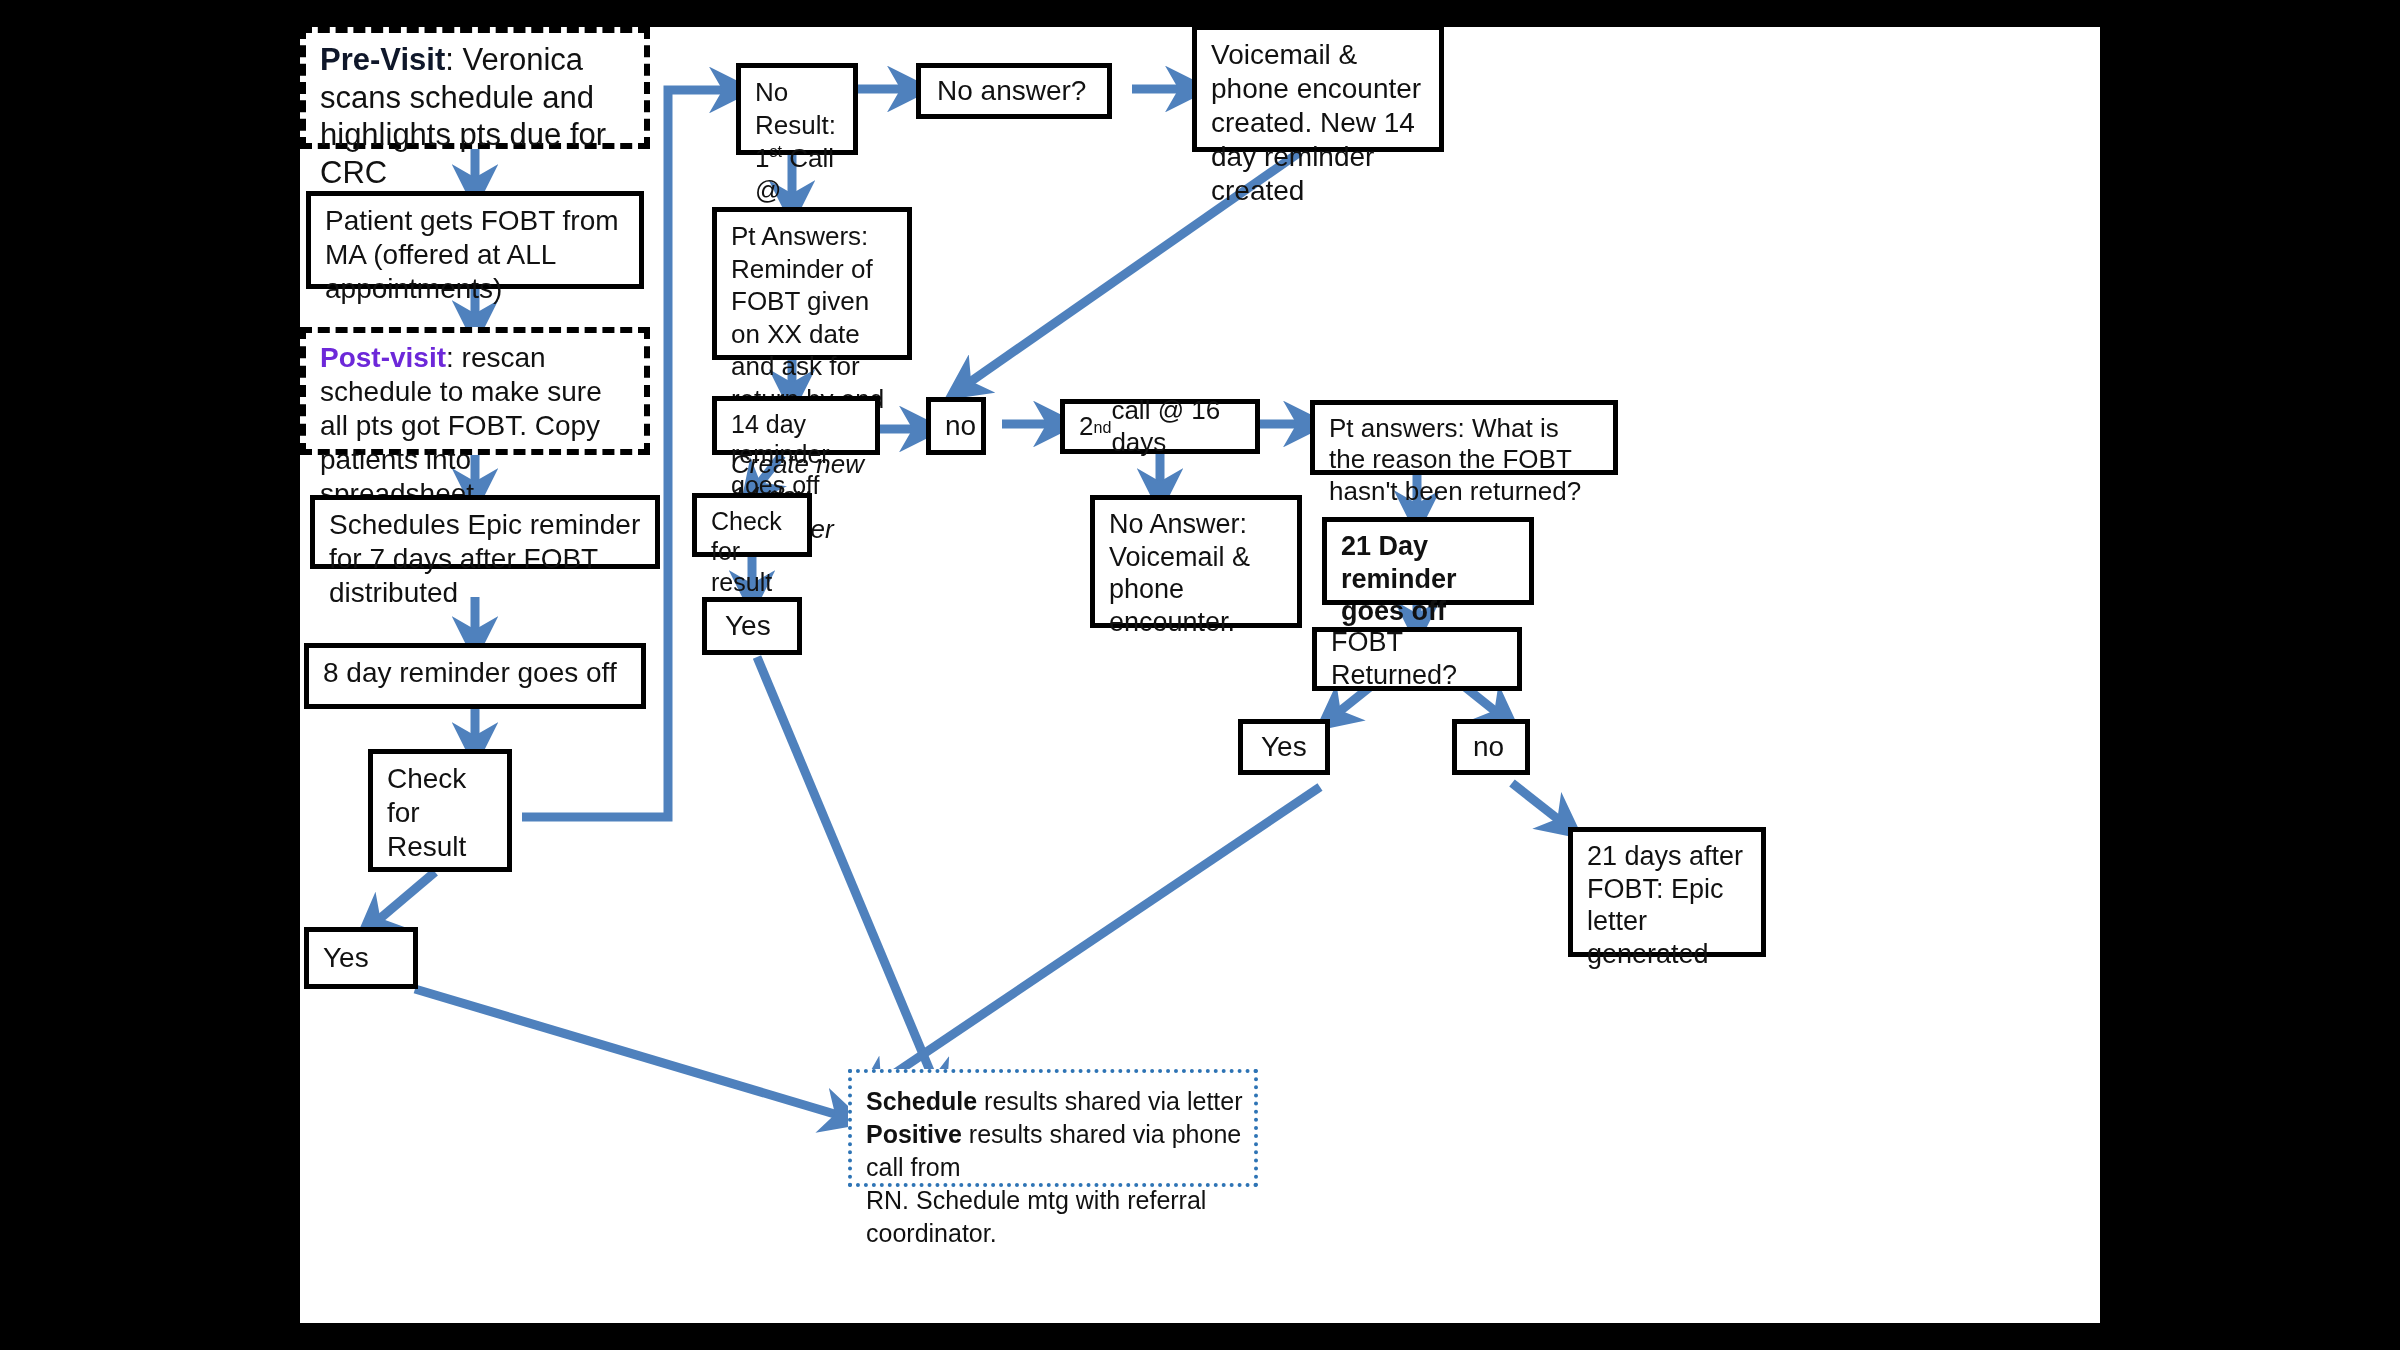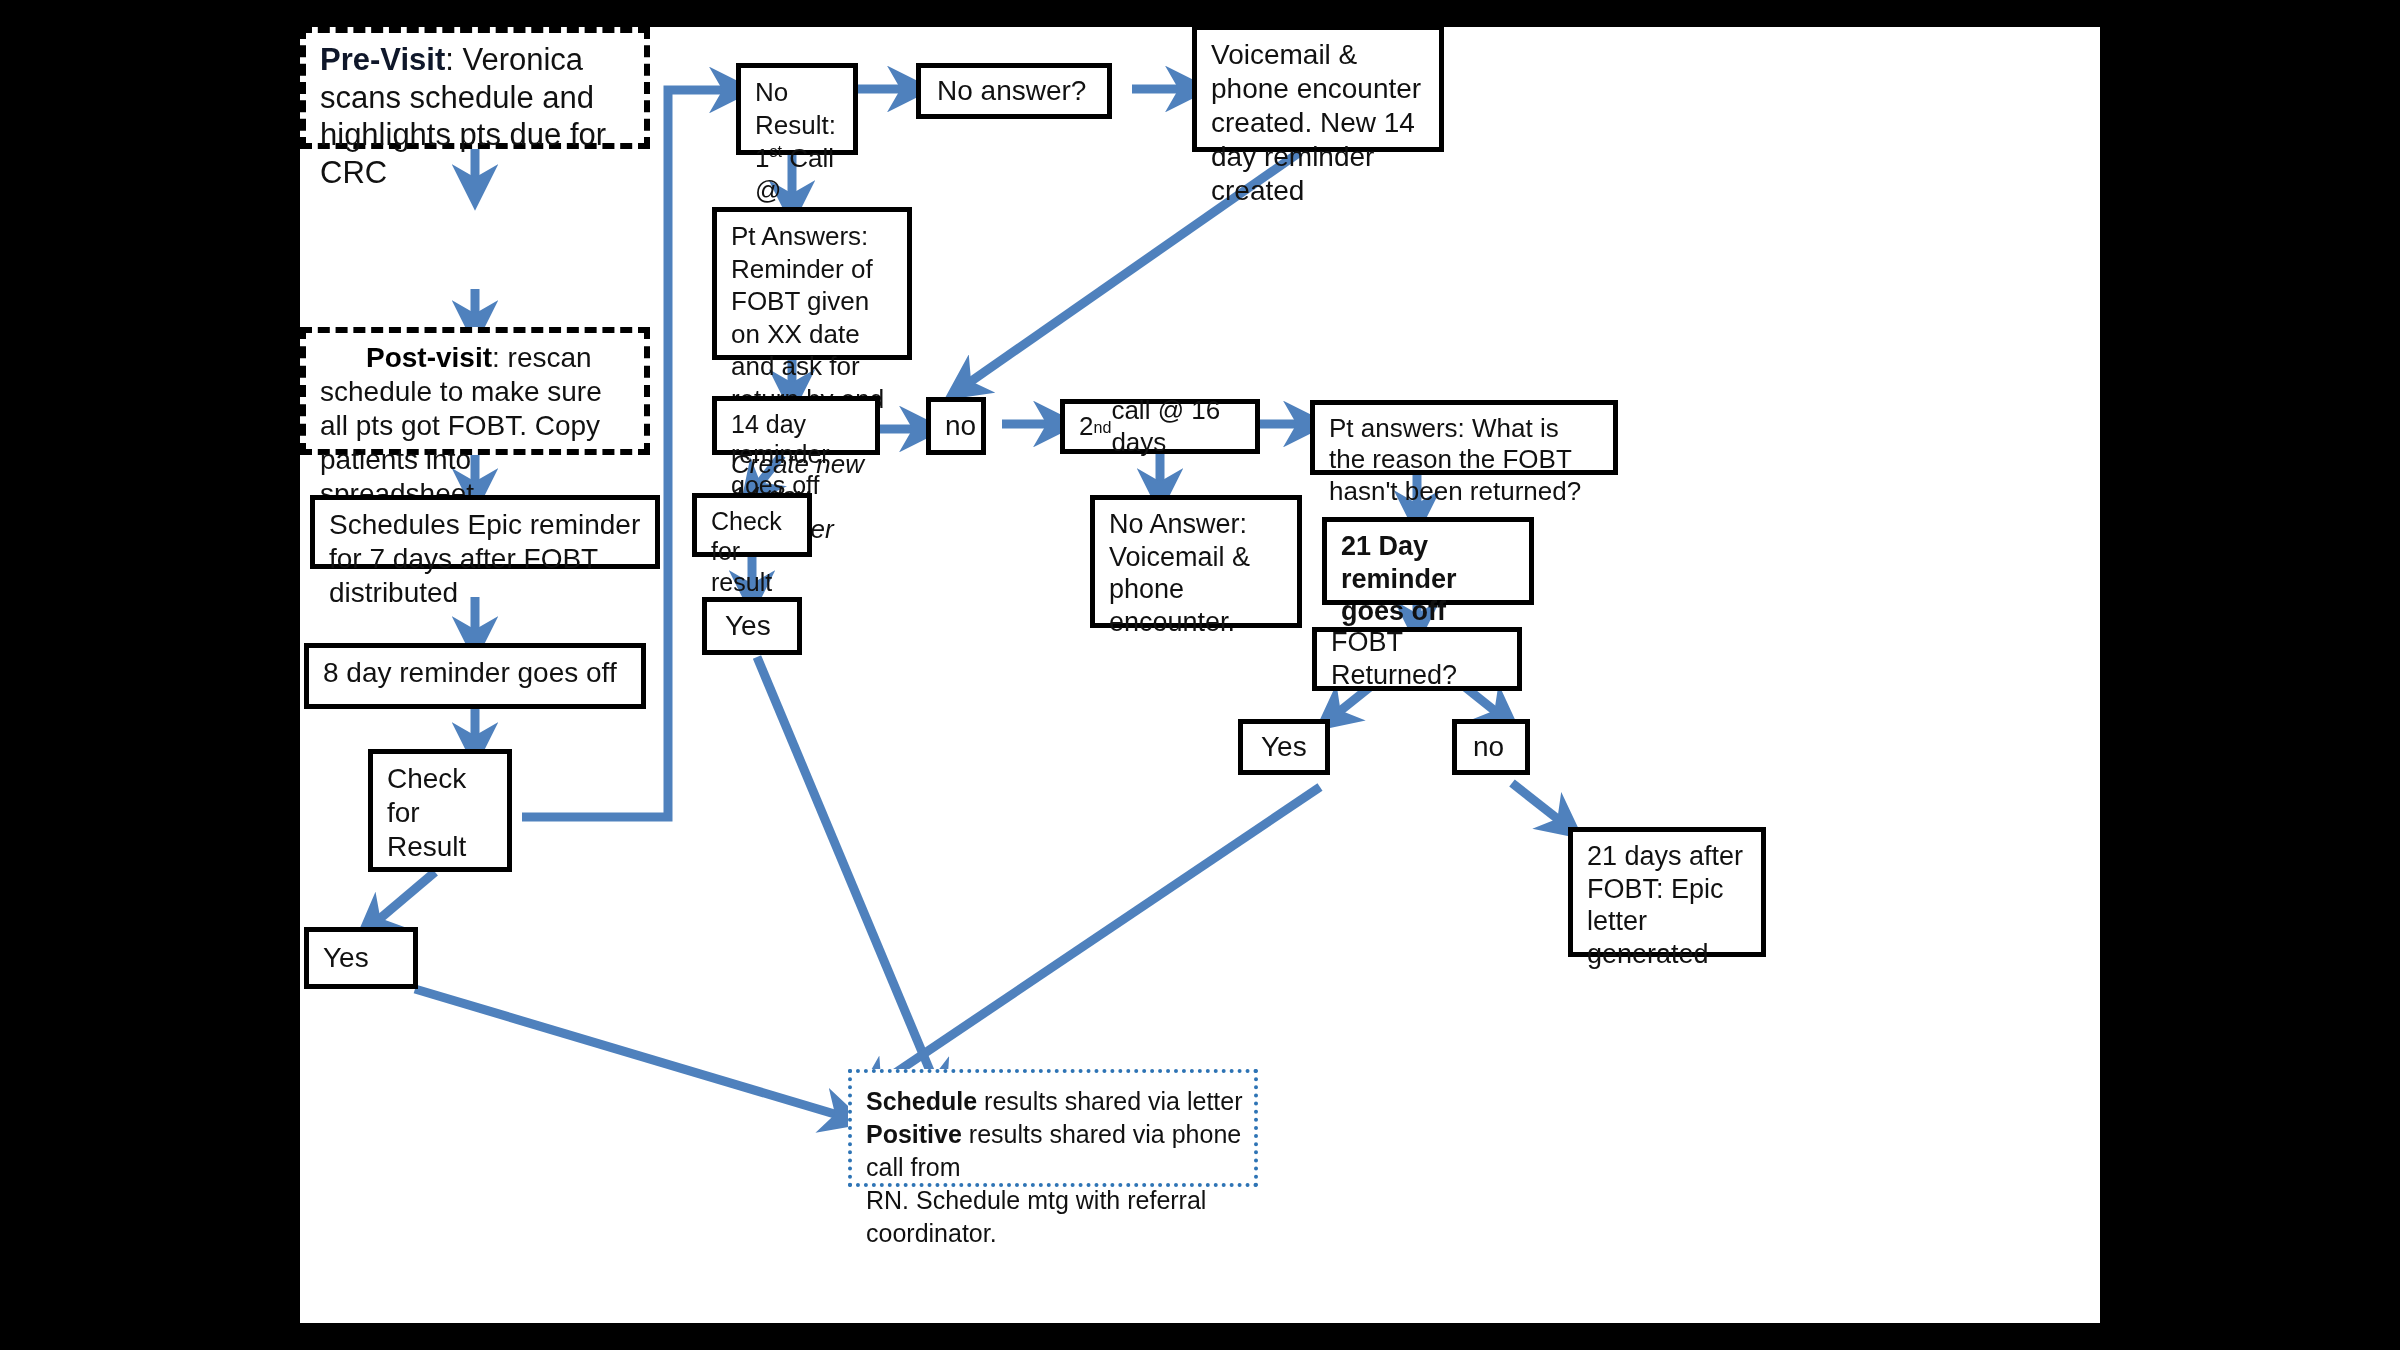--- a/index.html
+++ b/index.html
@@ -8,21 +8,21 @@
   #canvas{position:absolute;left:300px;top:27px;width:1800px;height:1296px;background:#fff;overflow:hidden;}
   #wires{position:absolute;left:0;top:0;width:1800px;height:1296px;}
   .node{position:absolute;box-sizing:border-box;background:#fff;color:#111;
         font-family:"Liberation Sans",sans-serif;line-height:1.21;}
   .solid{border:5px solid #000;}
   .dashed{border:6px dashed #000;}
   .dotted{border:4px dotted #2E74B5;}
   .pad{padding:8px 12px 6px 14px;}
   .ctr{display:flex;align-items:center;}
   .green{color:#0f172a;}
-  .red{color:#000000;margin-left:46px;}
+  .red{color:#6d28d9;}
   .b{font-weight:bold;}
   .it{font-style:italic;}
   .sup{font-size:0.62em;vertical-align:super;line-height:0;}
 </style>
 </head>
 <body>
 
 <div id="stage">
   <div id="canvas">
 
@@ -85,20 +85,23 @@
         <line x1="1212" y1="756" x2="1268" y2="800"></line>
 
         <line x1="1020" y1="760" x2="570" y2="1063"></line>
       </g>
     </svg>
 
     <div class="node dashed pad" style="left:0px;top:0px;width:350px;height:122px;font-size:31px;">
       <span class="green b">Pre-Visit</span><span>: Veronica scans schedule and highlights pts due for CRC</span>
     </div>
 
+    <div class="node solid pad" style="left:6px;top:164px;width:338px;height:98px;font-size:28px;">
+      <span>Patient gets FOBT from MA (offered at ALL appointments)</span>
+    </div>
 
     <div class="node dashed pad" style="left:0px;top:300px;width:350px;height:128px;font-size:28px;">
       <span class="red b">Post-visit</span><span>: rescan schedule to make sure all pts got FOBT. Copy patients into spreadsheet</span>
     </div>
 
     <div class="node solid pad" style="left:10px;top:468px;width:350px;height:74px;font-size:28px;">
       <span>Schedules Epic reminder for 7 days after FOBT distributed</span>
     </div>
 
     <div class="node solid pad" style="left:4px;top:616px;width:342px;height:66px;font-size:28px;">

